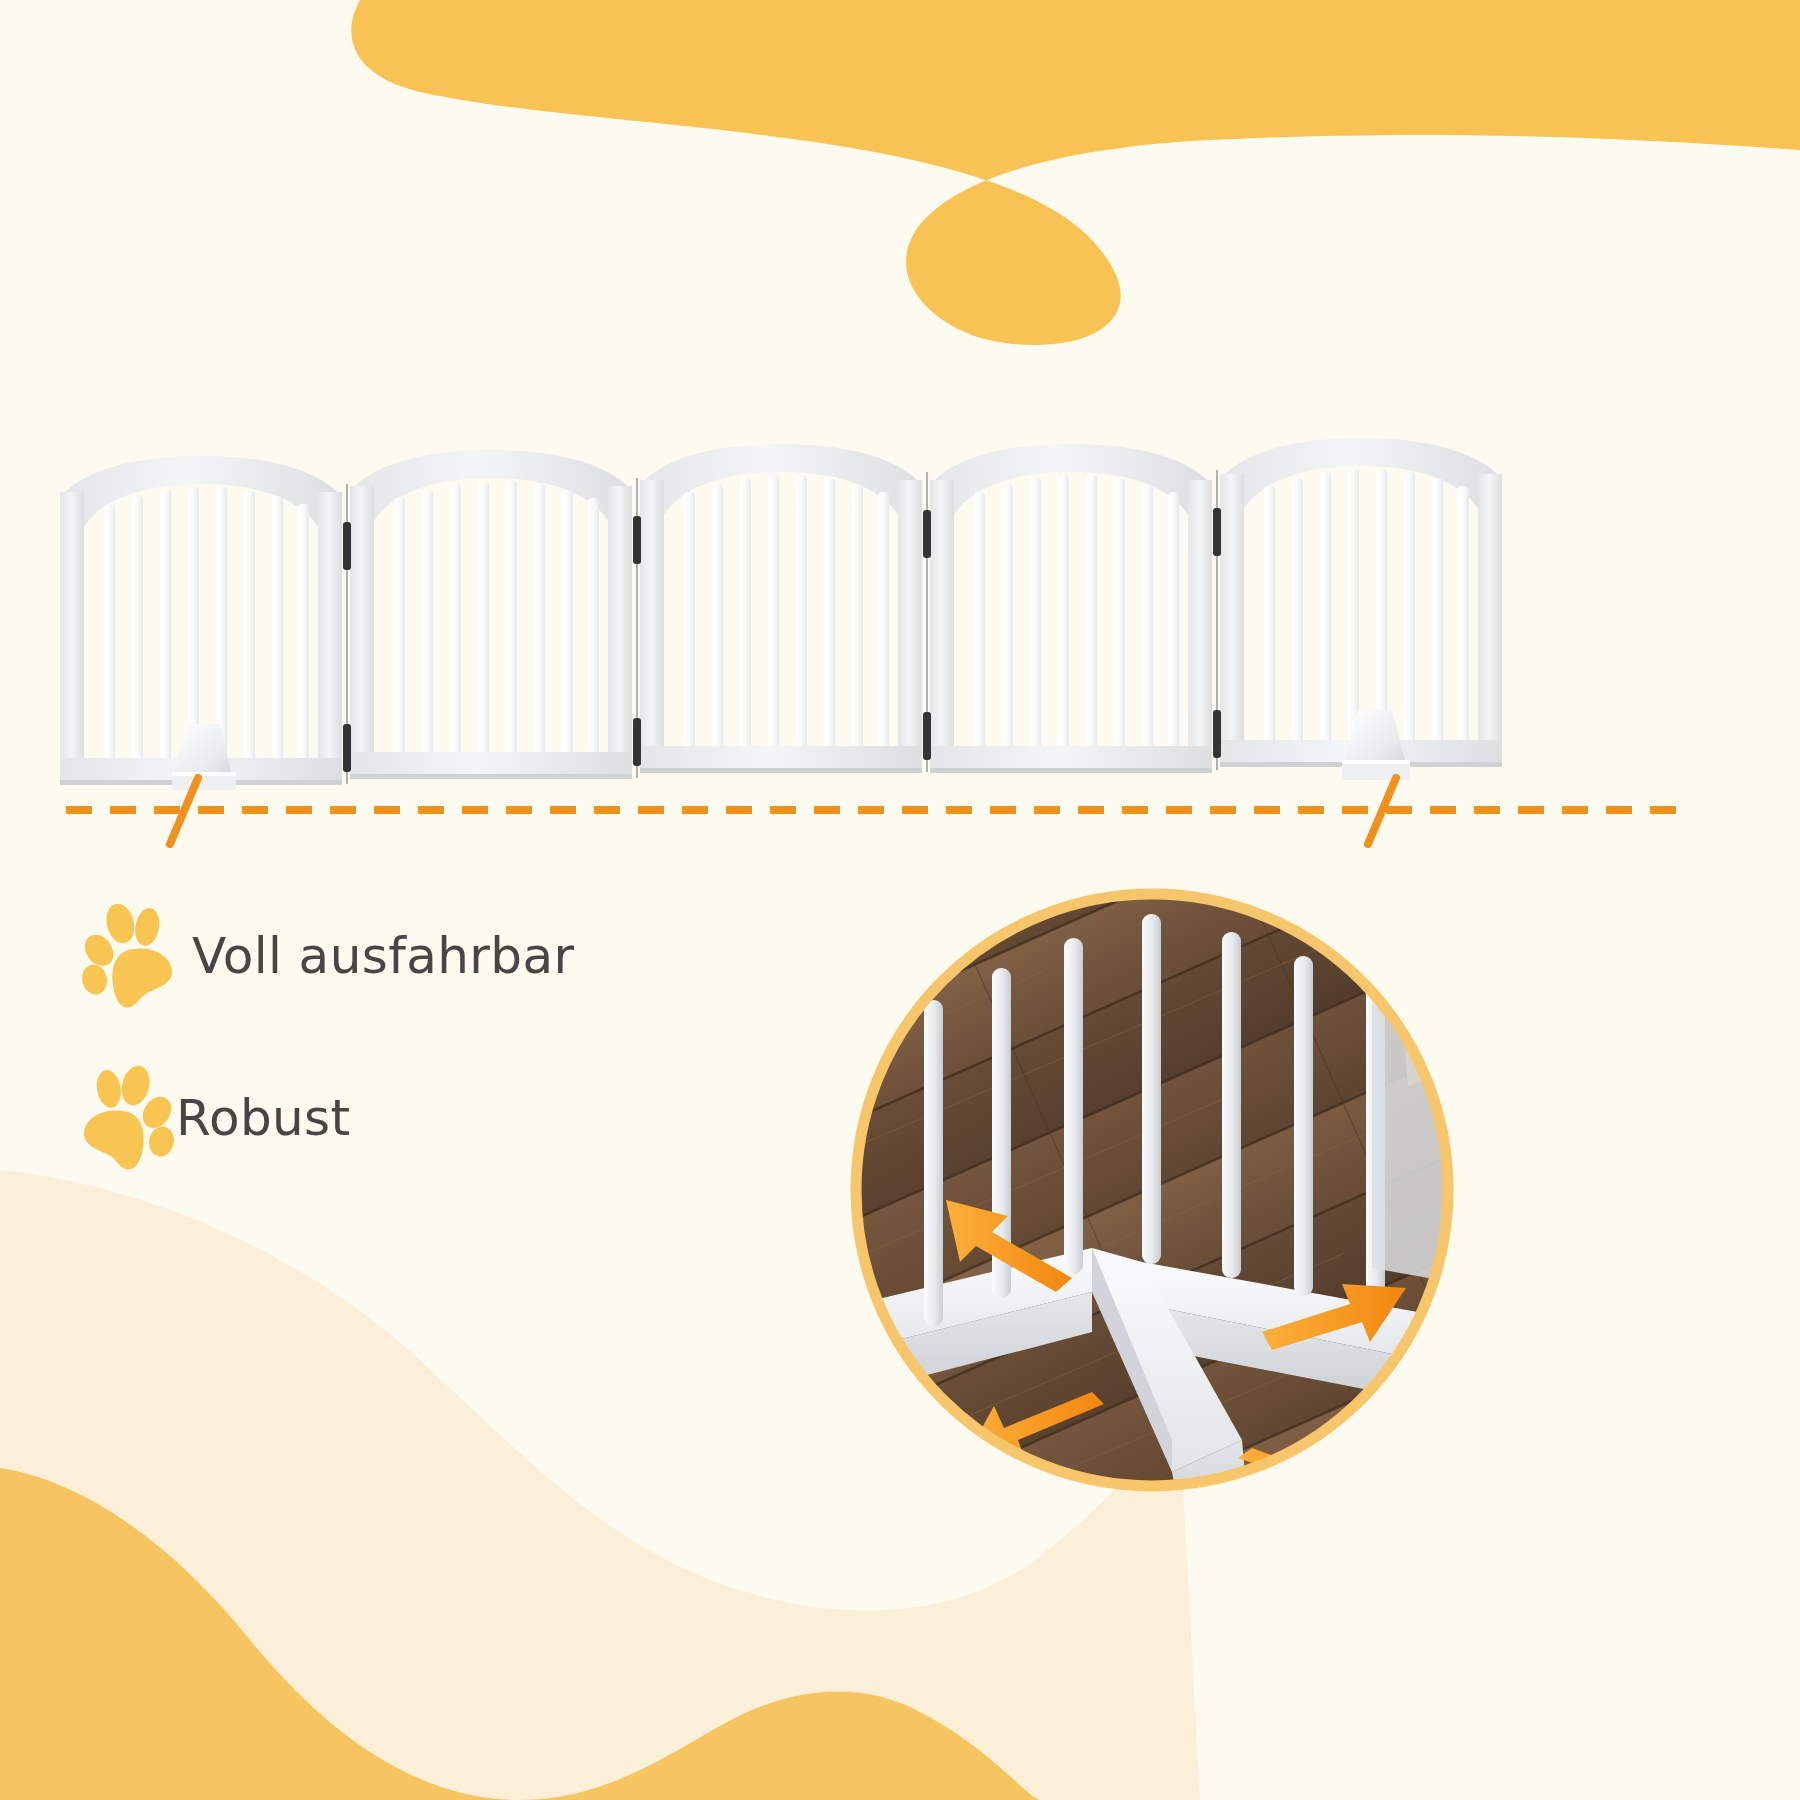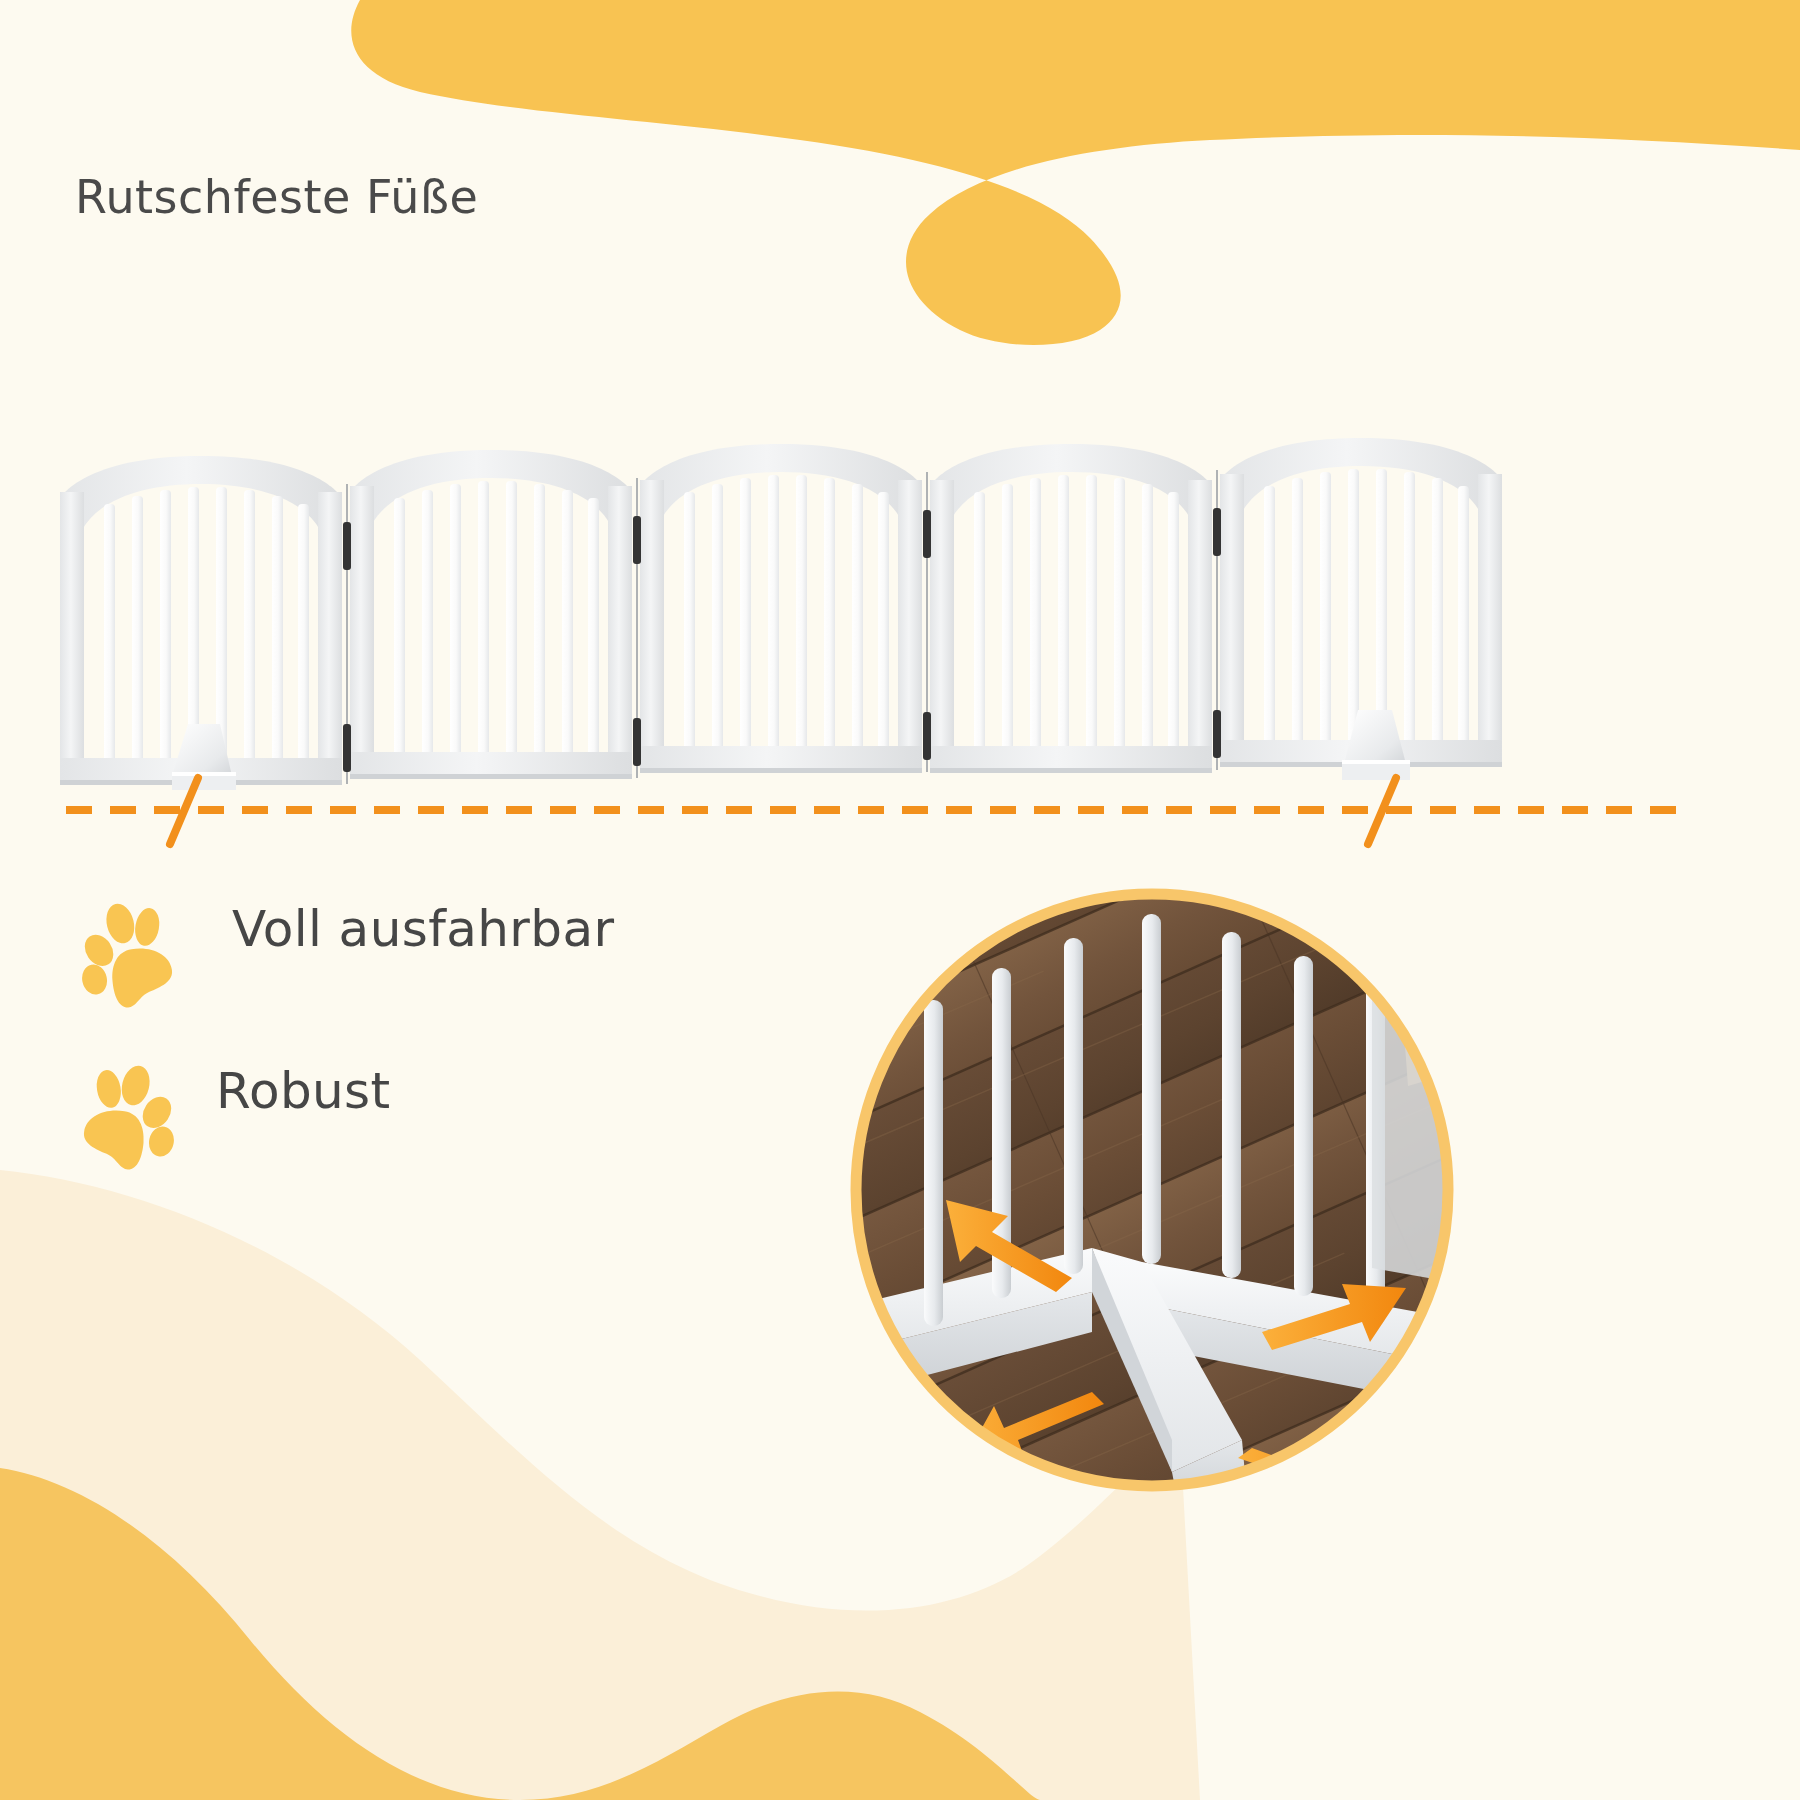--- a/index.html
+++ b/index.html
@@ -37,21 +37,21 @@
   }
 
   
   #gate-wrap{ position:absolute; left:60px; top:424px; width:1450px; height:390px; }
   .gate-svg{ width:100%; height:100%; display:block; }
 
   
   #dash-wrap{ position:absolute; left:56px; top:770px; width:1640px; height:80px; }
 
   
-  .bullet{ position:absolute; display:flex; gap:40px; }
+  .bullet{ position:absolute; display:flex; align-items:center; }
   #bullet-0{ left:80px; top:900px; }
   #bullet-1{ left:64px; top:1062px; }
   .paw{ width:112px; height:112px; flex:0 0 auto; }
   .bullet-text{
     font-family:"DejaVu Sans", sans-serif;
     font-size:50px;
     color:#464646;
     white-space:nowrap;
     letter-spacing:0.4px;
   }
@@ -94,21 +94,20 @@
              C 330,1738 420,1800 520,1800
              C 600,1800 660,1760 720,1726
              C 790,1686 860,1680 920,1712
              C 990,1748 1030,1800 1040,1800
              L 0,1800 Z"></path>
 
     <path fill="#FDFAF0" opacity="0.0" d="M 0,1700 L 60,1700 L 60,1760 L 0,1760 Z"></path>
   </svg>
 
   <div class="head-block">
-    <div class="subtitle">Rutschfeste Füße</div>
   </div>
 
   <div id="gate-wrap">
     <svg class="gate-svg" viewBox="0 0 1450 390" preserveAspectRatio="none">
       <defs>
         <linearGradient id="frameShade" x1="0" y1="0" x2="1" y2="0">
           <stop offset="0%" stop-color="#E3E5E7"></stop>
           <stop offset="45%" stop-color="#F4F5F6"></stop>
           <stop offset="100%" stop-color="#DCDEE0"></stop>
         </linearGradient>

